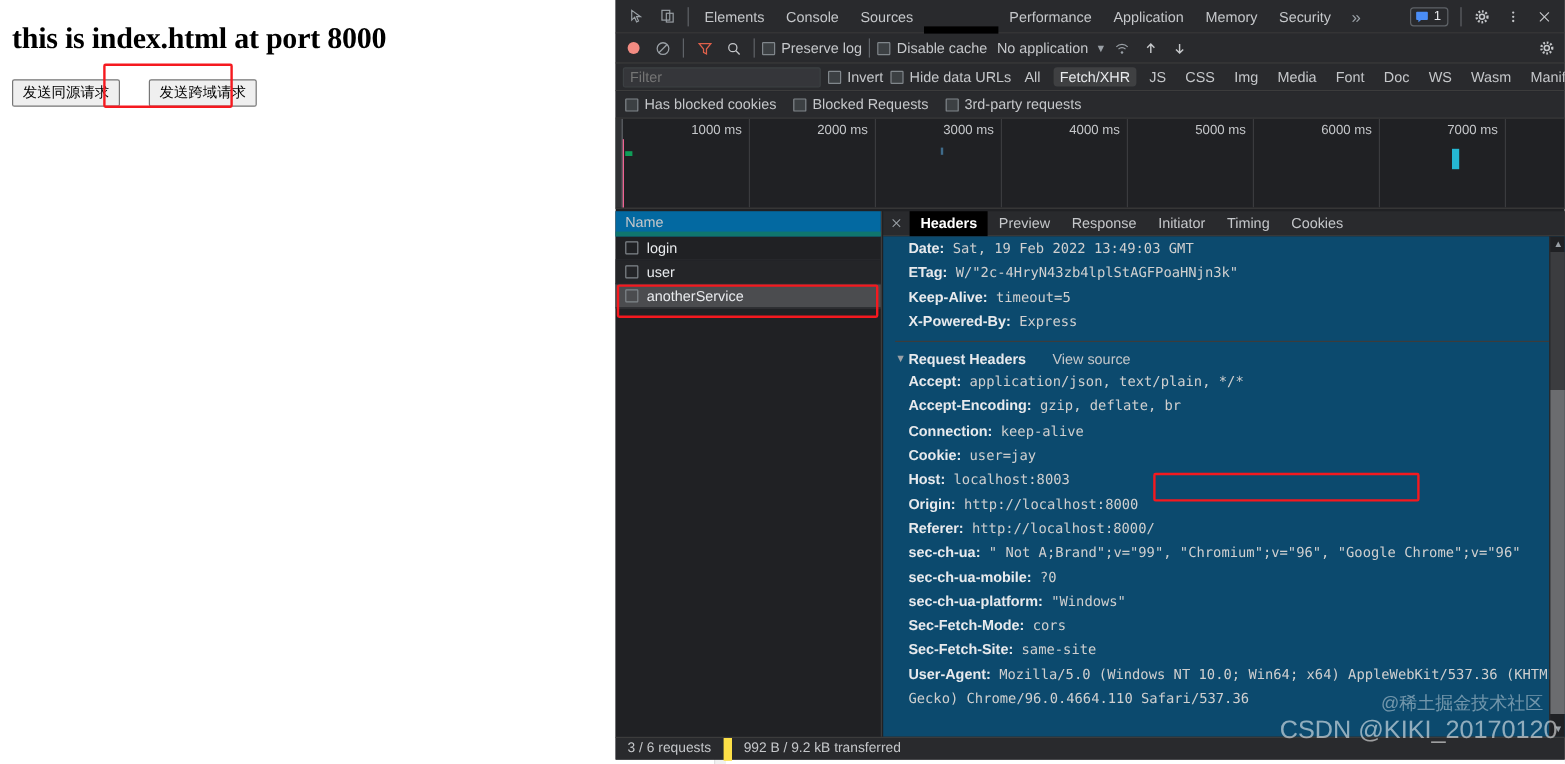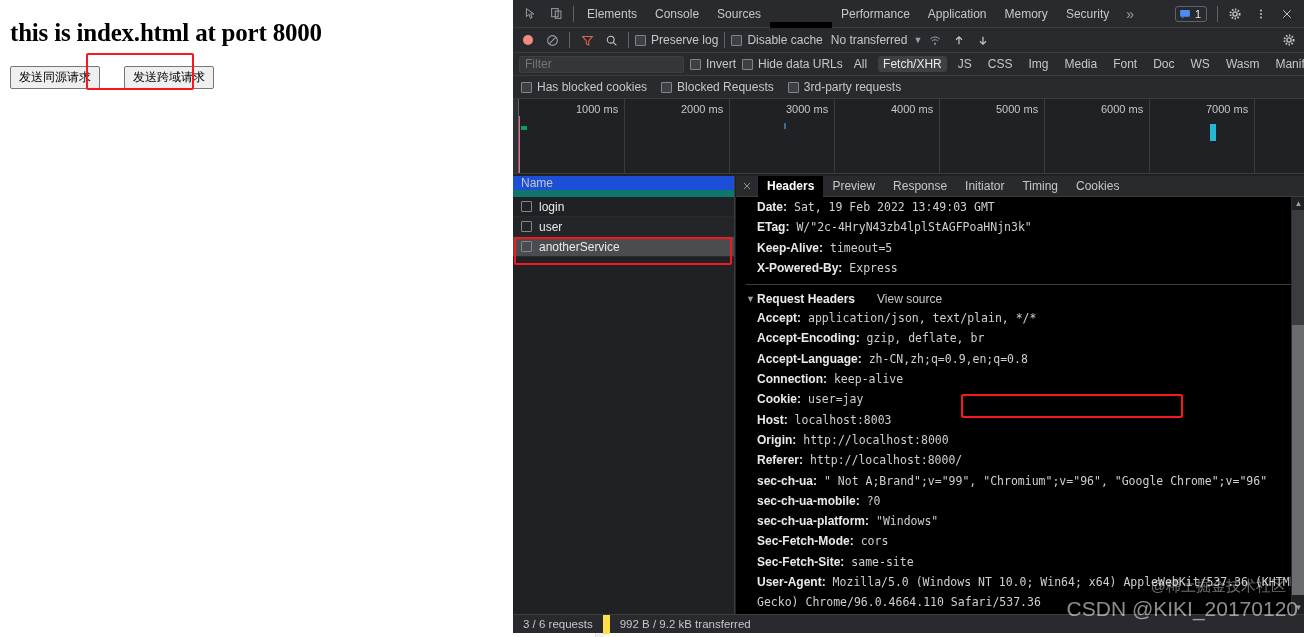--- a/index.html
+++ b/index.html
@@ -123,21 +123,21 @@
 
   
   #dt-body { position:absolute; left:0; top:176px; right:0; bottom:19px; }
 
   
   #reqlist {
     position:absolute; left:0; top:0; width:222px; bottom:0;
     background:#202124; border-right:1px solid #3c3c3c;
   }
   #reqlist-head {
-    height:21px; background:#1d4ed8; border-bottom:7px solid #0f766e;
+    height:21px; background:#0369a1; border-bottom:4px solid #0f766e;
     display:flex; align-items:center; padding-left:8px;
     font-size:12px; color:#c5c7ca;
   }
   .req-row {
     height:20px; display:flex; align-items:center; gap:7px;
     padding-left:8px; font-size:12px; color:#e8eaed;
     border-bottom:1px solid #282a2d; cursor:pointer;
   }
   .req-row.alt { background:#242528; }
   .req-row.sel { background:#4b4c4f; }
@@ -154,21 +154,21 @@
     border-bottom:1px solid #3c3c3c;
   }
   .close-x { width:22px; height:21px; display:flex; align-items:center; justify-content:center;
              color:#9aa0a6; font-size:12px; cursor:pointer; }
   .dtab { padding:0 9px; height:21px; line-height:21px; font-size:12px;
           color:#c5c7ca; cursor:pointer; }
   .dtab.active { background:#000; color:#fff; font-weight:bold; }
 
   #hdr-scroll {
     position:absolute; left:0; top:21px; right:0; bottom:0;
-    overflow:hidden; background:#000000;
+    overflow:hidden; background:#0c4a6e;
   }
   #hdr-inner { padding:0 0 0 10px; position:relative; }
 
   .hdr-line {
     font-family:"DejaVu Sans Mono", monospace;
     font-size:11.5px; line-height:20.3px; color:#d4d4d4;
     white-space:pre; padding-left:11px;
   }
   .hdr-line .k { color:#e8eaed; font-weight:bold; font-family:"Liberation Sans", sans-serif; font-size:12px;}
   .hdr-line .v { color:#cfcfcf; }
@@ -312,21 +312,21 @@
       <div class="vsep"></div>
       <label class="chk-lbl">
         <span class="cb"></span>
         <span>Preserve log</span>
       </label>
       <div class="vsep"></div>
       <label class="chk-lbl">
         <span class="cb"></span>
         <span>Disable cache</span>
       </label>
-      <span class="throttle">No transferred</span>
+      <span class="throttle">No application</span>
       <span class="caret-dn">▼</span>
       <div class="tbtn">
         <svg width="14" height="13" viewBox="0 0 16 16">
             <path d="M2.2 6.2 A8 8 0 0 1 13.8 6.2" fill="none" stroke="#9aa0a6" stroke-width="1.2"></path>
             <path d="M4.4 8.6 A5 5 0 0 1 11.6 8.6" fill="none" stroke="#9aa0a6" stroke-width="1.2"></path>
             <circle cx="8" cy="12" r="1.3" fill="#9aa0a6"></circle>
           </svg>
       </div>
       <div class="tbtn">
         <svg width="12" height="13" viewBox="0 0 16 16">
@@ -454,21 +454,20 @@
             <div class="hdr-line"><span class="k">X-Powered-By:</span> <span class="v">Express</span></div>
 
             <div class="sec-hdr">
               <span class="tri">▼</span>
               <span class="ttl">Request Headers</span>
               <span class="vs">View source</span>
             </div>
 
             <div class="hdr-line"><span class="k">Accept:</span> <span class="v">application/json, text/plain, */*</span></div>
             <div class="hdr-line"><span class="k">Accept-Encoding:</span> <span class="v">gzip, deflate, br</span></div>
-            <div class="hdr-line"><span class="k">Accept-Language:</span> <span class="v">zh-CN,zh;q=0.9,en;q=0.8</span></div>
             <div class="hdr-line"><span class="k">Connection:</span> <span class="v">keep-alive</span></div>
             <div class="hdr-line"><span class="k">Cookie:</span> <span class="v">user=jay</span></div>
             <div class="hdr-line"><span class="k">Host:</span> <span class="v">localhost:8003</span></div>
             <div class="hdr-line"><span class="k">Origin:</span> <span class="v">http://localhost:8000</span></div>
             <div class="hdr-line"><span class="k">Referer:</span> <span class="v">http://localhost:8000/</span></div>
             <div class="hdr-line"><span class="k">sec-ch-ua:</span> <span class="v">" Not A;Brand";v="99", "Chromium";v="96", "Google Chrome";v="96"</span></div>
             <div class="hdr-line"><span class="k">sec-ch-ua-mobile:</span> <span class="v">?0</span></div>
             <div class="hdr-line"><span class="k">sec-ch-ua-platform:</span> <span class="v">"Windows"</span></div>
             <div class="hdr-line"><span class="k">Sec-Fetch-Mode:</span> <span class="v">cors</span></div>
             <div class="hdr-line"><span class="k">Sec-Fetch-Site:</span> <span class="v">same-site</span></div>

